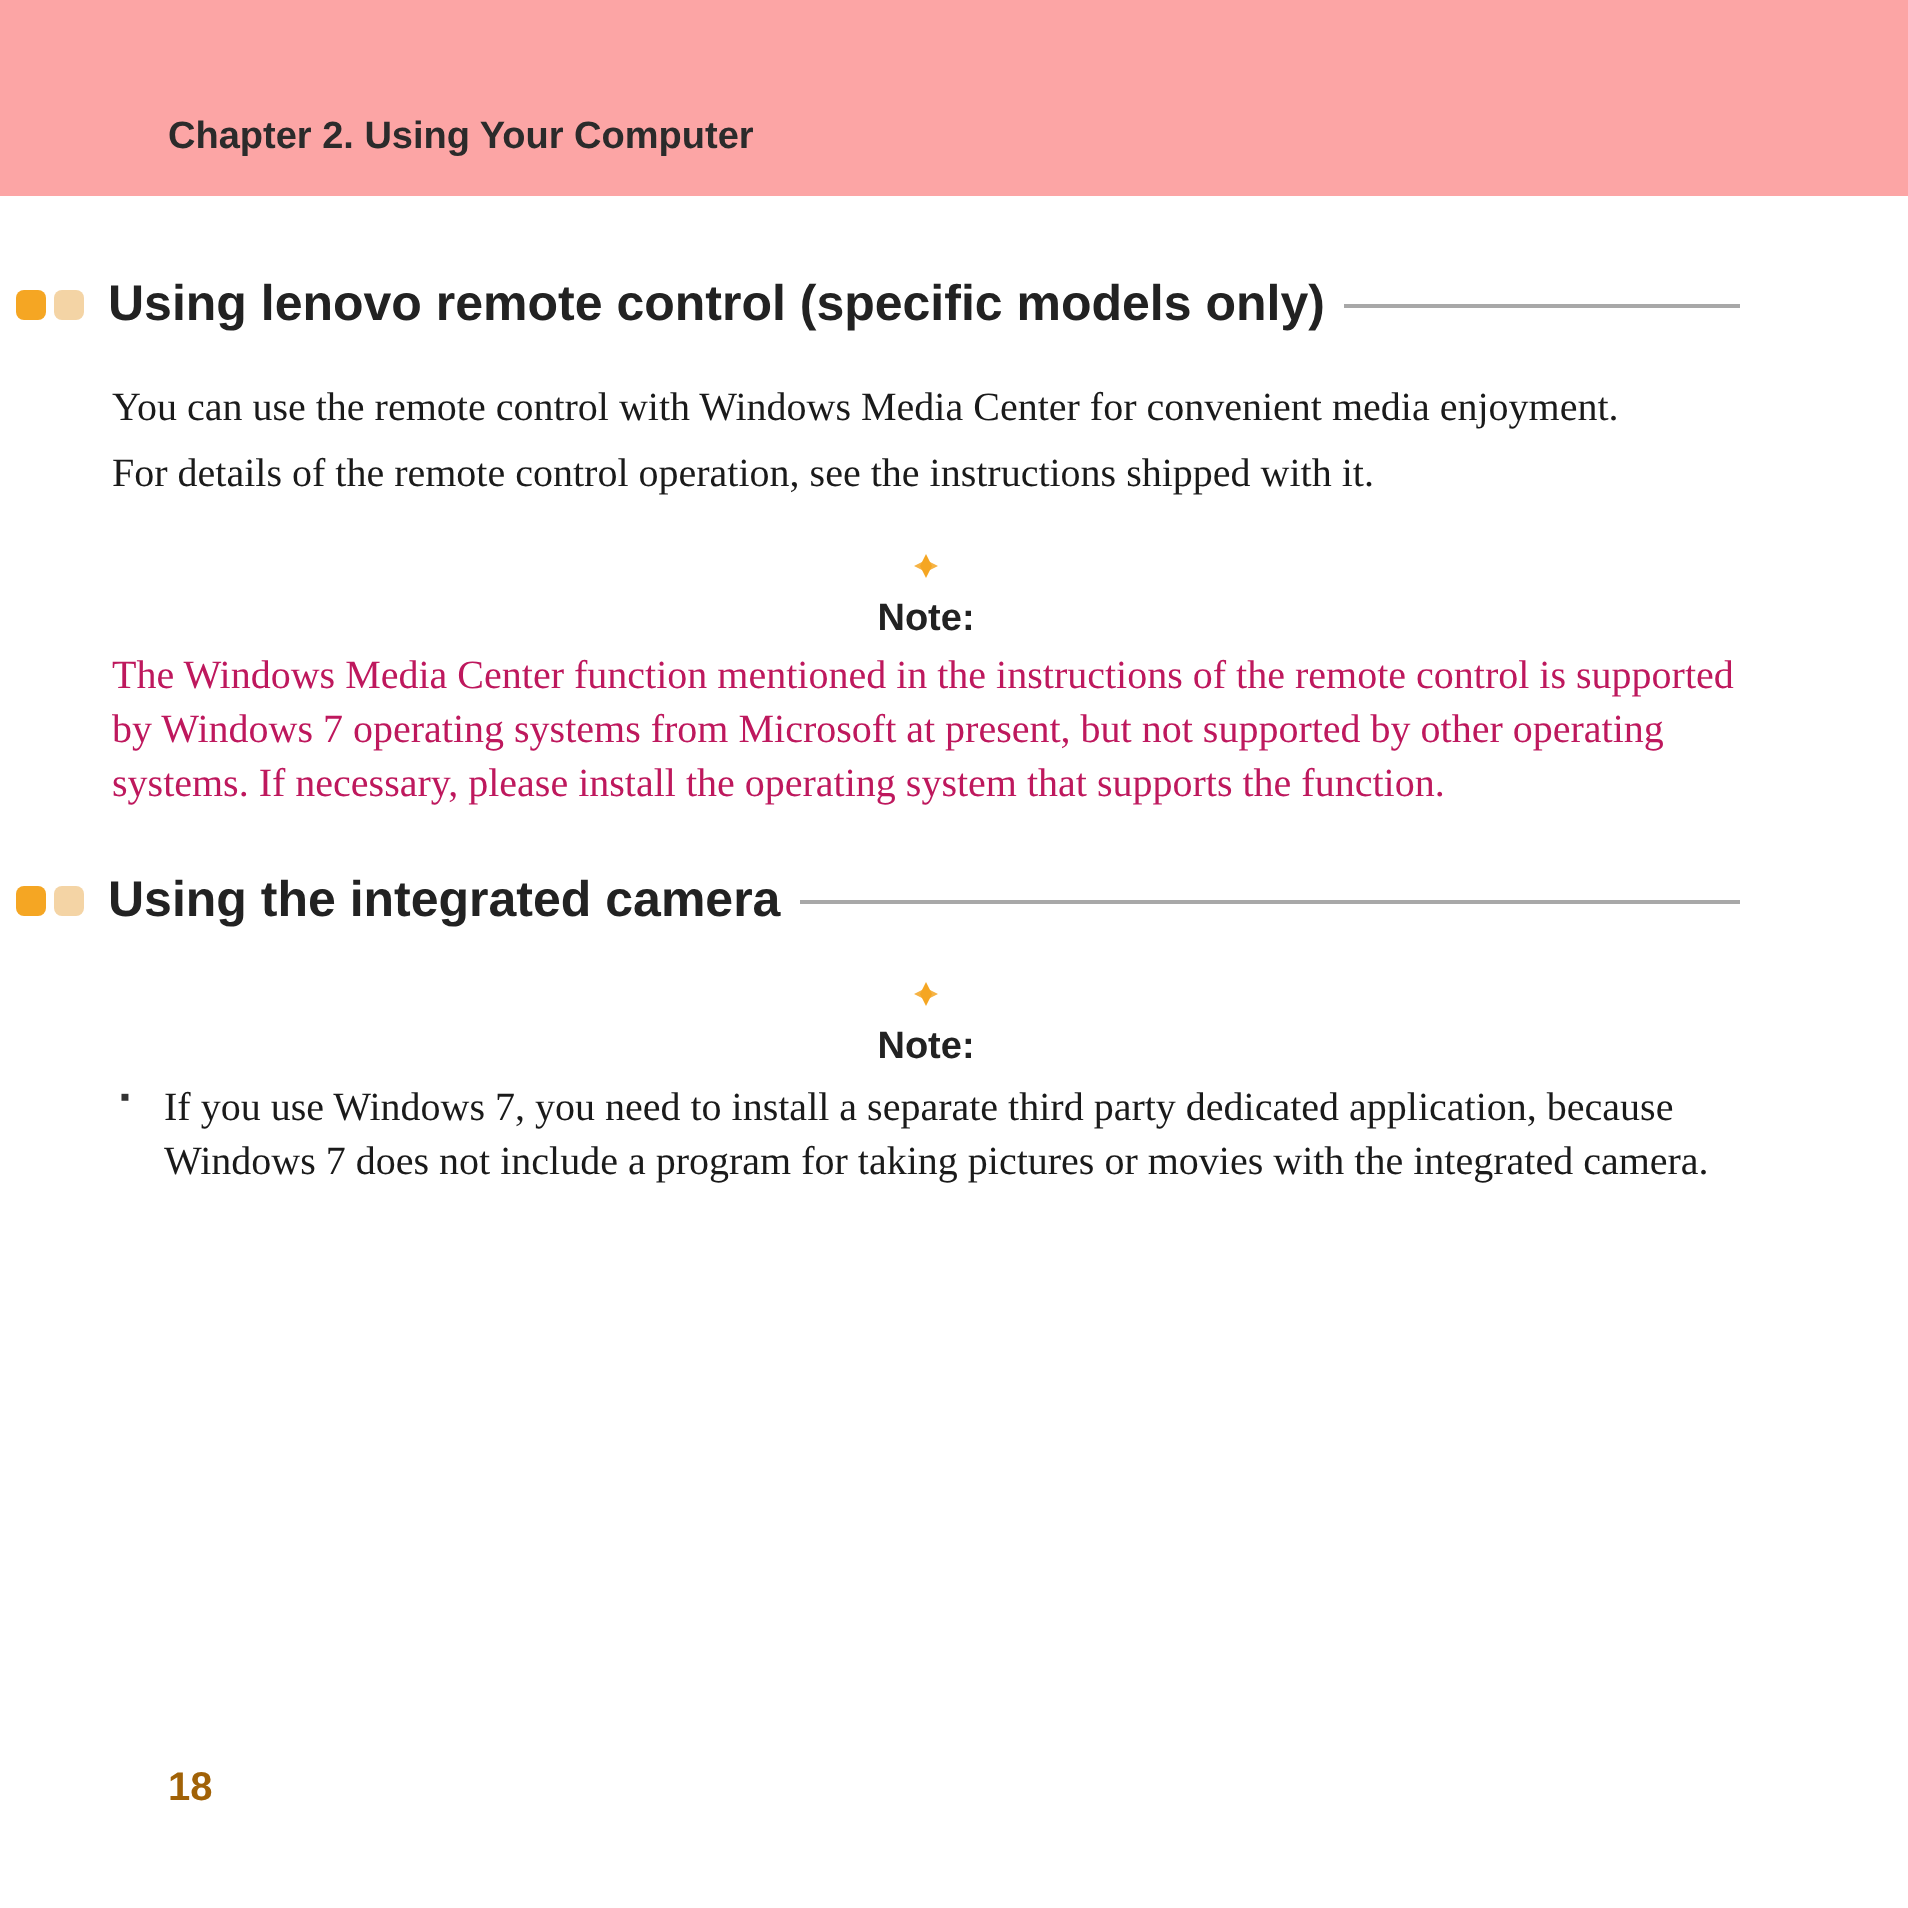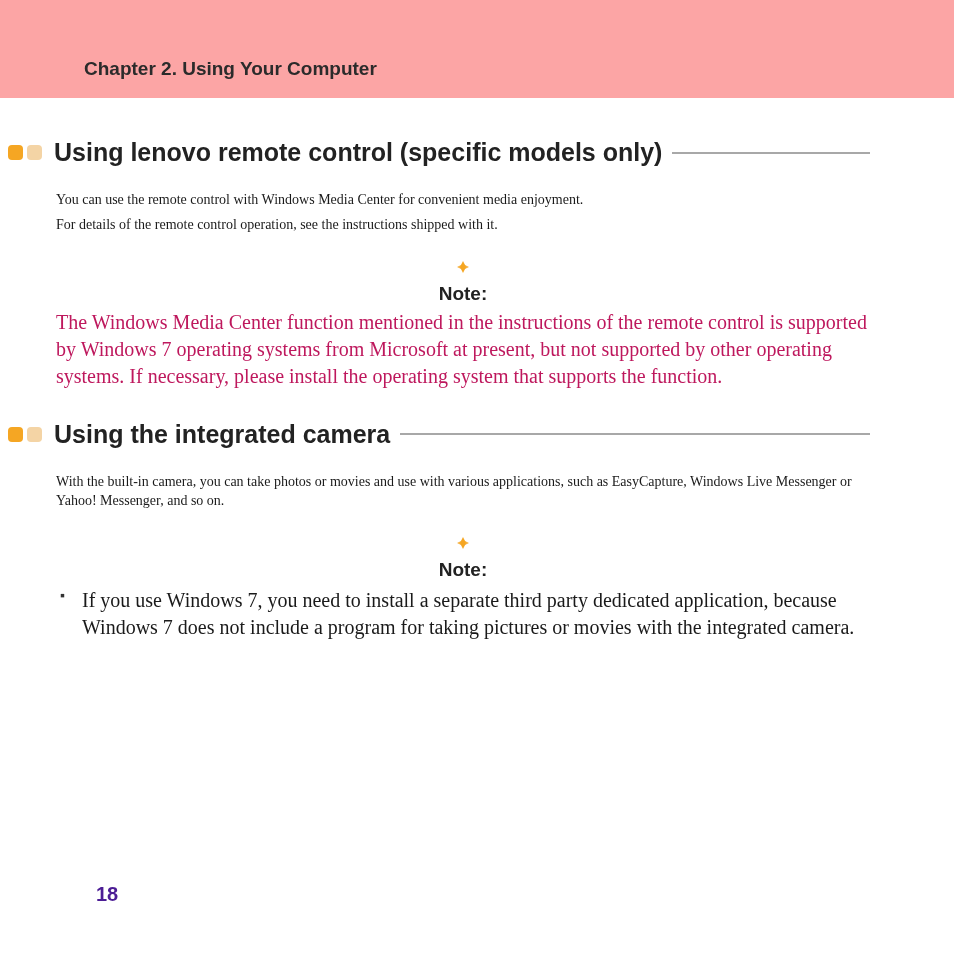--- a/index.html
+++ b/index.html
@@ -51,21 +51,21 @@
     color: #222;
     white-space: nowrap;
   }
   .section-heading .rule {
     flex: 1;
     height: 2px;
     background: #a8a8a8;
     margin-left: 10px;
   }
   .body-text {
-    font-size: 14px;
+    font-size: 20px;
     line-height: 1.35;
     color: #1a1a1a;
     margin-bottom: 6px;
   }
   .note-block {
     margin-top: 24px;
     margin-bottom: 30px;
   }
   .note-label {
     display: flex;
@@ -110,26 +110,26 @@
     content: "▪";
     position: absolute;
     left: -18px;
     top: 0;
     font-size: 14px;
     color: #333;
   }
   .inline-bold { font-weight: bold; }
   .page-number {
     position: absolute;
-    left: 96px;
+    left: 84px;
     bottom: 48px;
     font-family: Arial, Helvetica, sans-serif;
     font-weight: bold;
     font-size: 20px;
-    color: #4c1d95;
+    color: #a16207;
   }
 </style>
 </head>
 <body>
 
 <div class="header-band">
   <div class="chapter-title">Chapter 2. Using Your Computer</div>
 </div>
 
 <div class="content">
@@ -161,21 +161,20 @@
 
   <div class="section-heading section2">
     <span class="bullets">
       <span class="b1"></span>
         <span class="b2"></span>
     </span>
     <h2>Using the integrated camera</h2>
     <span class="rule"></span>
   </div>
 
-  <p class="body-text">With the built-in camera, you can take photos or movies and use with various applications, such as EasyCapture, Windows Live Messenger or Yahoo! Messenger, and so on.</p>
 
   <div class="note-block" style="margin-bottom:10px;">
     <div class="note-label">
       <span class="diamond-icon">
         <svg viewBox="0 0 16 16" width="16" height="16">
           <polygon points="8,2 11,8 8,14 5,8" fill="#f5a623"></polygon>
           <polygon points="2,8 8,5 14,8 8,11" fill="#f5a623" opacity="0.85"></polygon>
         </svg>
       </span>
       <span class="note-label-text">Note:</span>

